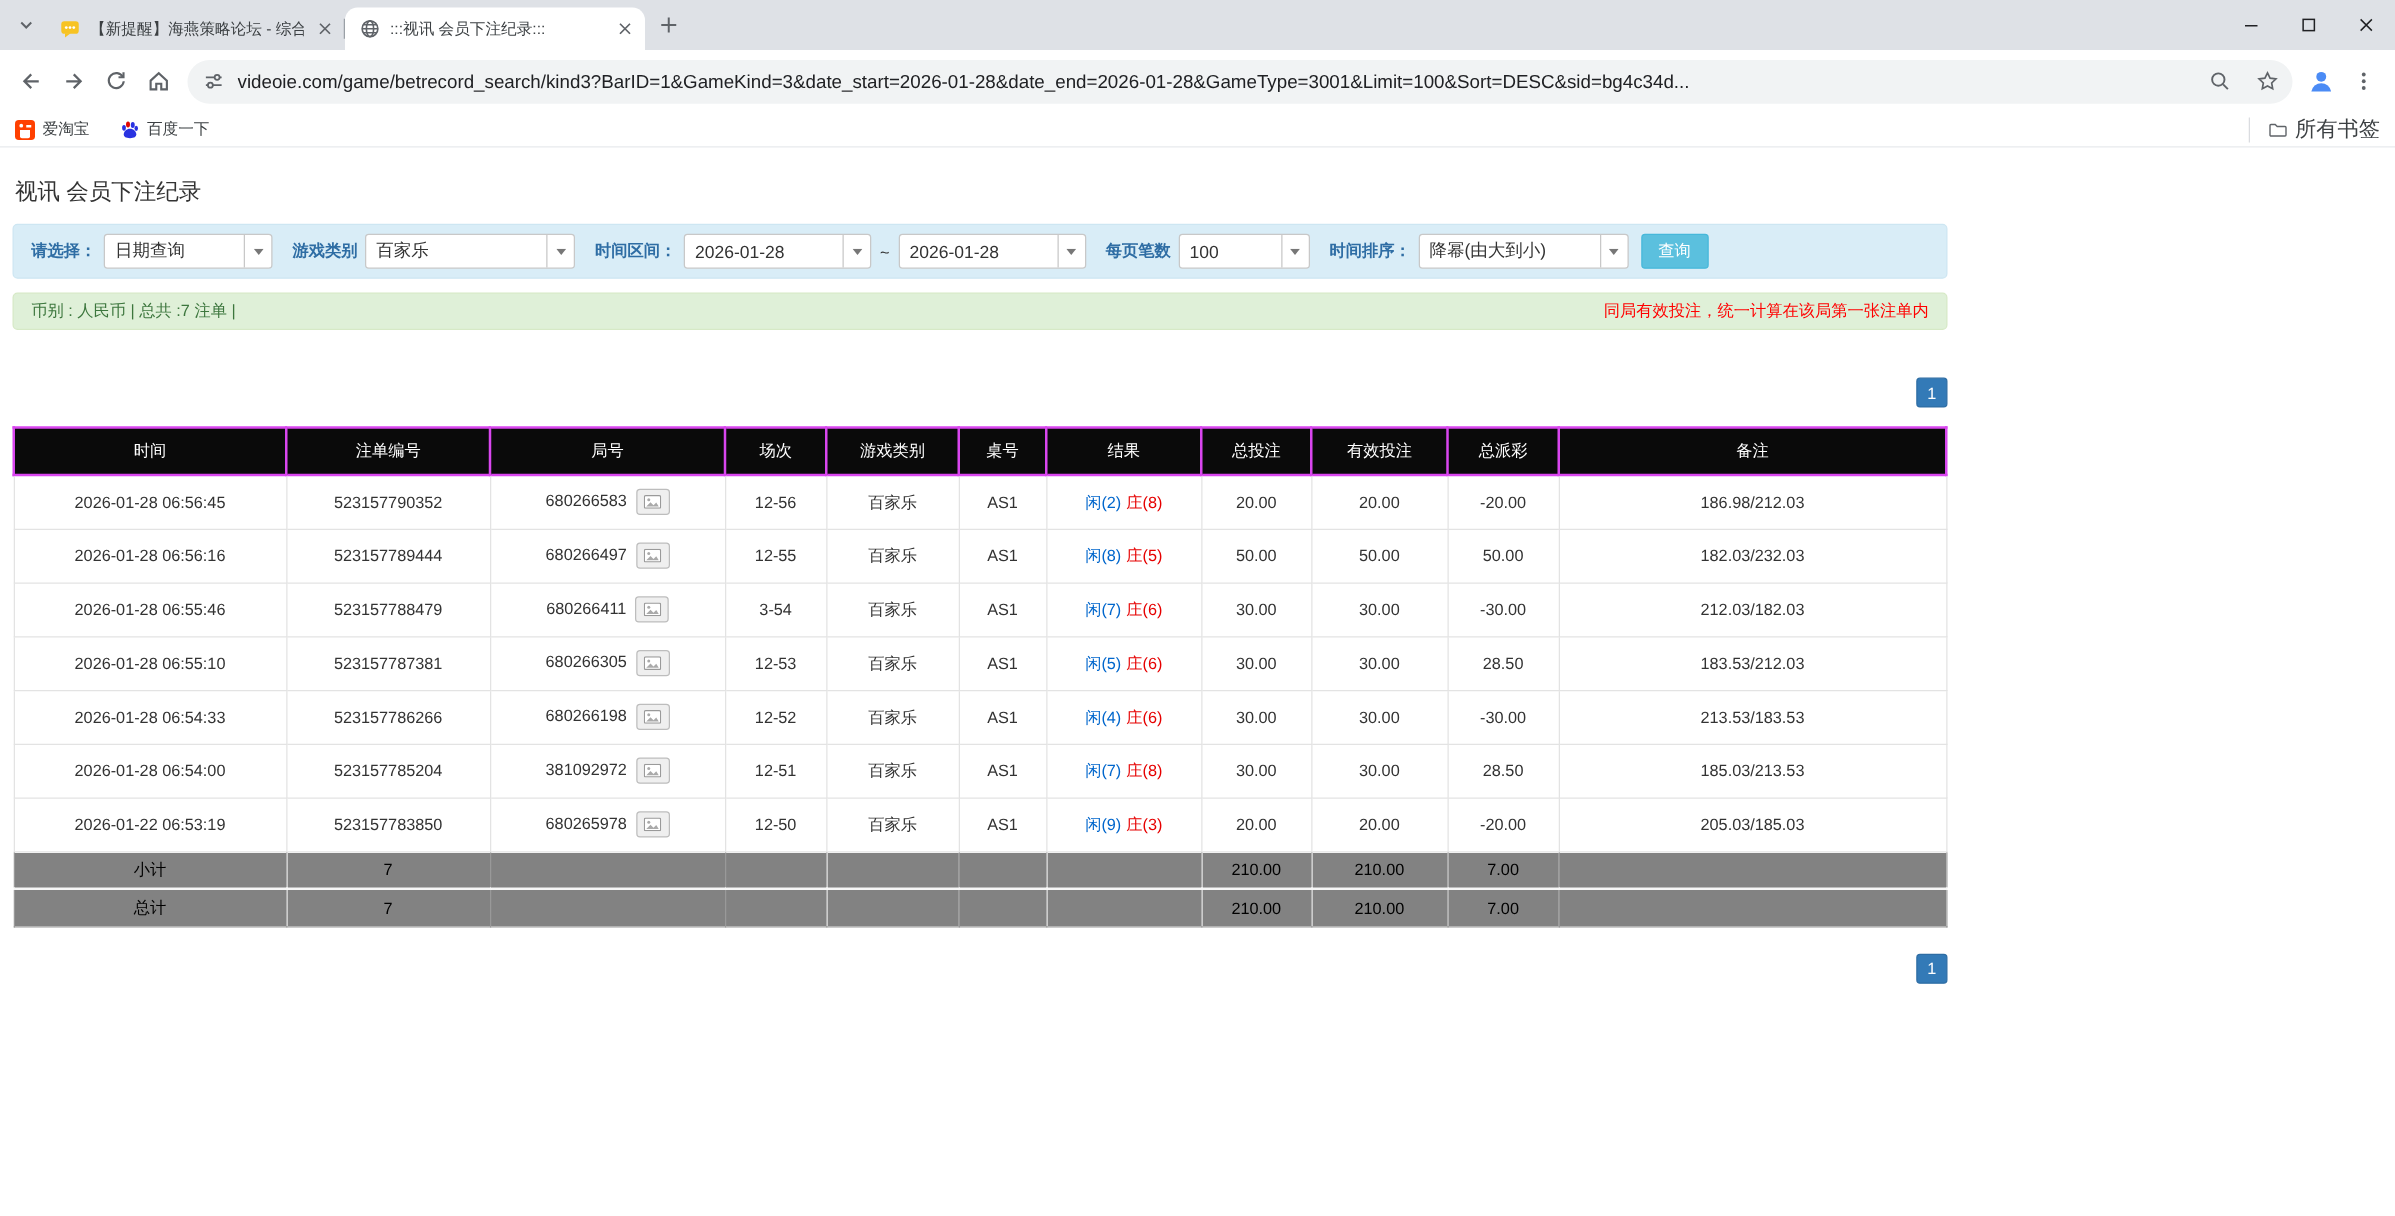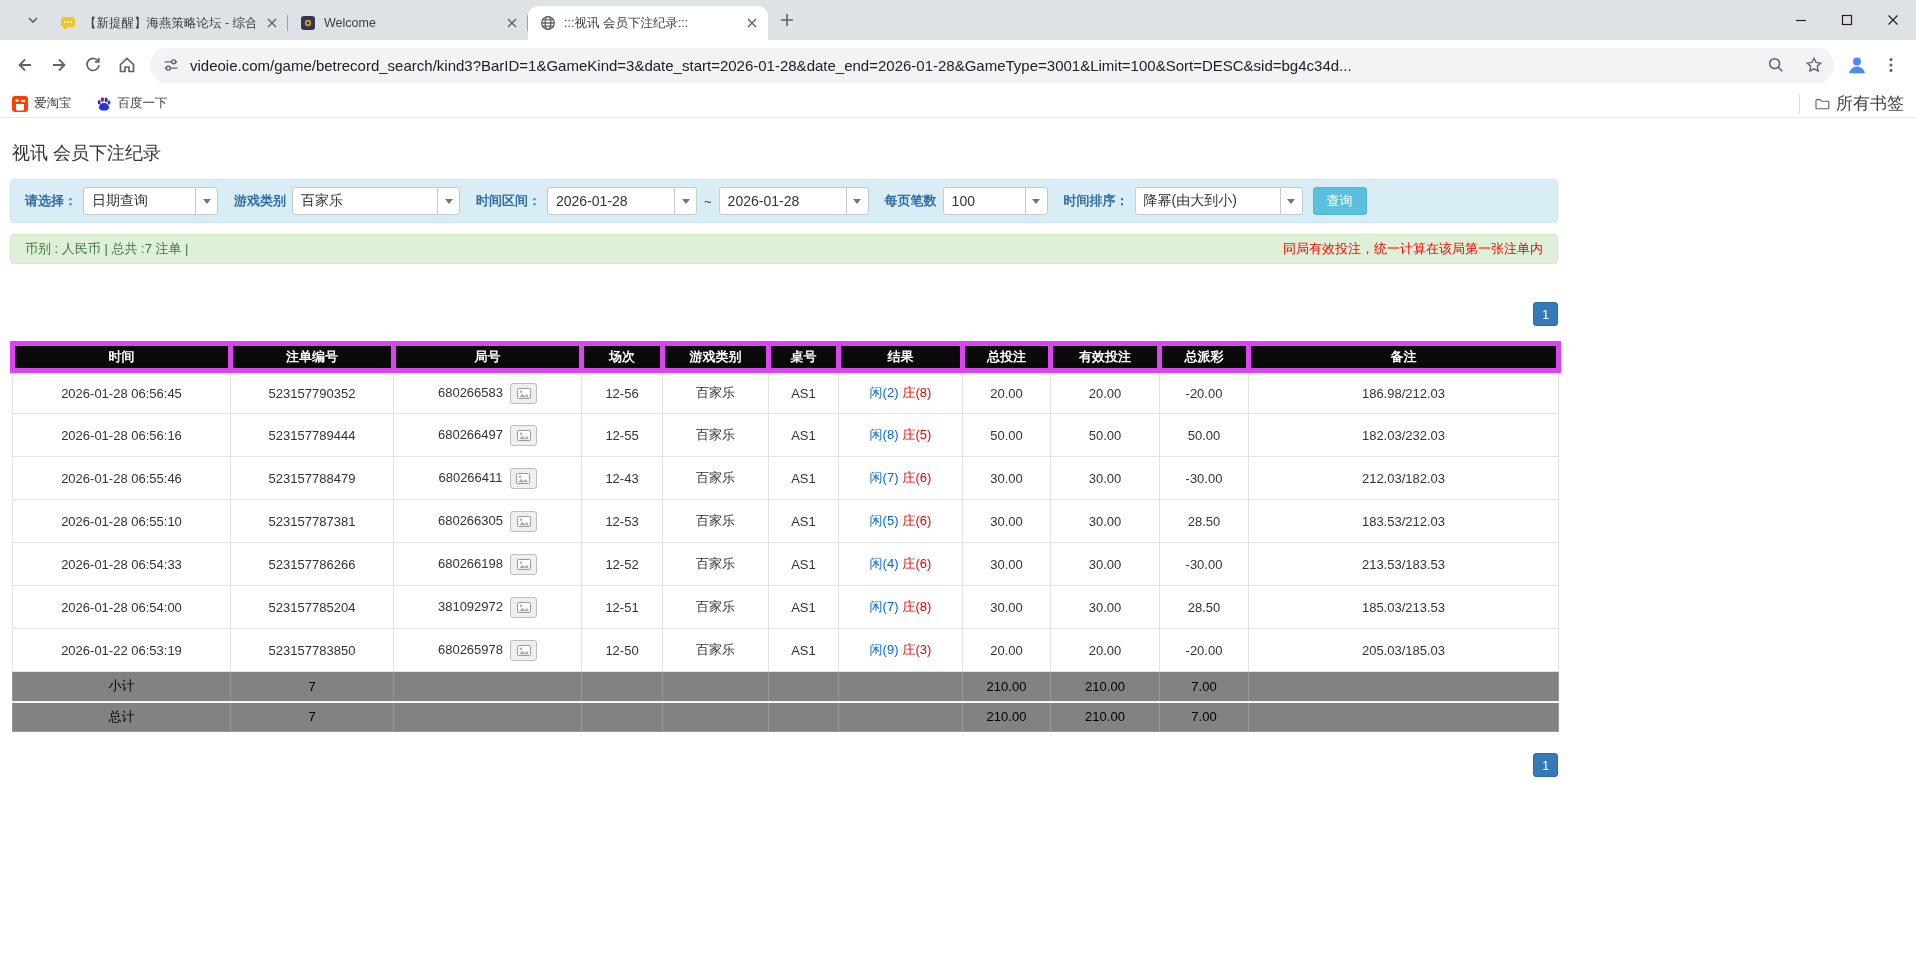--- a/index.html
+++ b/index.html
@@ -4,21 +4,21 @@
 <style>
   :root{
     --player-blue:#0066cc; --banker-red:#e60000; --bet-link-blue:#0066cc;
     --negative-red:#ff0000; --accent-button:#5bc0de; --pagination-blue:#337ab7;
   }
   *{box-sizing:border-box;}
   body{margin:0;background:#fff;font-family:"Liberation Sans","DejaVu Sans",sans-serif;color:#333;}
   .screen{width:1916px;height:973px;overflow:hidden;background:#fff;position:relative;}
 
   
-  .tabbar{height:40px;background:#dee1e6;display:flex;align-items:flex-end;padding-left:18px;position:relative;}
+  .tabbar{height:40px;background:#dee1e6;display:flex;align-items:flex-end;padding-left:6px;position:relative;}
   .tab-search{width:26px;height:26px;margin:0 2px 7px 2px;display:flex;align-items:center;justify-content:center;border-radius:50%;cursor:pointer;}
   .tab{width:240px;height:34px;display:flex;align-items:center;gap:8px;padding:0 8px 0 12px;font-size:12.5px;color:#3c4043;position:relative;cursor:pointer;}
   .tab:not(.active)::after{content:"";position:absolute;right:0;top:9px;height:16px;width:1px;background:#9aa0a6;}
   .tab.active{background:#fff;border-radius:10px 10px 0 0;}
   .tab .fav{flex:0 0 16px;height:16px;display:flex;align-items:center;justify-content:center;}
   .tab .t-title{flex:1;white-space:nowrap;overflow:hidden;}
   .tab .t-close{flex:0 0 17px;height:17px;display:flex;align-items:center;justify-content:center;border-radius:50%;}
   .newtab{width:26px;height:26px;margin:0 4px 7px 6px;display:flex;align-items:center;justify-content:center;border-radius:50%;}
   .win-controls{position:absolute;top:0;right:0;height:40px;display:flex;}
   .win-btn{width:46px;height:40px;display:flex;align-items:center;justify-content:center;}
@@ -49,21 +49,21 @@
   .infobar{margin-top:11px;background:#dff0d8;border:1px solid #d6e9c6;border-radius:4px;height:30px;display:flex;align-items:center;justify-content:space-between;padding:0 14px;font-size:13px;gap:32px;}
   .info-left{color:#3c763d;}
   .info-right{color:var(--negative-red);}
 
   .pagi-row{display:flex;justify-content:flex-end;}
   .pagi-top{margin:38px 0 15px;}
   .pagi-bottom{margin:21px 0 0;}
   .page-btn{min-width:25px;height:24px;background:var(--pagination-blue);border:1px solid #2e6da4;border-radius:3px;color:#fff;font-size:13px;display:flex;align-items:center;justify-content:center;cursor:pointer;}
 
   table.bets{width:100%;border-collapse:collapse;table-layout:fixed;}
-  table.bets th{background:#0a0a0a;color:#fff;font-size:13px;font-weight:700;height:27px;border:5px solid #d946ef;padding:0 4px;}
+  table.bets th{background:#0a0a0a;color:#fff;font-size:13px;font-weight:400;height:38px;border:2px solid #d946ef;padding:0 4px;}
   table.bets td{font-size:13px;color:#333;text-align:center;height:43px;border:1px solid #e3e3e3;padding:0 4px;overflow:hidden;}
   td.bet-blue{color:var(--bet-link-blue);cursor:pointer;}
   td.neg{color:var(--negative-red);}
   .player{color:var(--player-blue);}
   .banker{color:var(--banker-red);margin-left:4px;}
   tr.sumrow td{background:#828282;color:#000000;height:30px;border:1px solid #999;}
   tr.totalrow td{border-top:2px solid #f6f6f6;}
   .img-btn{display:inline-flex;align-items:center;justify-content:center;width:27px;height:21px;background:#efefef;border:1px solid #bdbdbd;border-radius:3px;margin-left:7px;vertical-align:middle;cursor:pointer;}
 </style>
 </head>
@@ -89,35 +89,20 @@
           </svg>
       </span>
       <span class="t-title">【新提醒】海燕策略论坛 - 综合</span>
       <span class="t-close">
         <svg width="10" height="10" viewBox="0 0 10 10">
             <path d="M1 1l8 8M9 1l-8 8" stroke="#5f6368" stroke-width="1.4"></path>
           </svg>
       </span>
     </div>
 
-    <div class="tab">
-      <span class="fav">
-        <svg width="16" height="16" viewBox="0 0 16 16">
-            <rect x="1" y="1" width="14" height="14" rx="3" fill="#35354a"></rect>
-            <circle cx="8" cy="8" r="3.2" fill="#c9a23f"></circle>
-            <circle cx="8" cy="8" r="1.4" fill="#35354a"></circle>
-          </svg>
-      </span>
-      <span class="t-title">Welcome</span>
-      <span class="t-close">
-        <svg width="10" height="10" viewBox="0 0 10 10">
-            <path d="M1 1l8 8M9 1l-8 8" stroke="#5f6368" stroke-width="1.4"></path>
-          </svg>
-      </span>
-    </div>
 
     <div class="tab active">
       <span class="fav">
         <svg width="16" height="16" viewBox="0 0 16 16">
             <circle cx="8" cy="8" r="6.3" fill="none" stroke="#5f6368" stroke-width="1.3"></circle>
             <ellipse cx="8" cy="8" rx="2.9" ry="6.3" fill="none" stroke="#5f6368" stroke-width="1.3"></ellipse>
             <path d="M1.8 8h12.4M2.8 4.8h10.4M2.8 11.2h10.4" stroke="#5f6368" stroke-width="1.3" fill="none"></path>
           </svg>
       </span>
       <span class="t-title">:::视讯 会员下注纪录:::</span>
@@ -397,21 +382,21 @@
     <td>523157788479</td>
     <td>
       <span>680266411</span><span class="img-btn">
                 <svg width="14" height="11" viewBox="0 0 14 11">
                   <rect x="0.5" y="0.5" width="13" height="10" rx="1" fill="#fff" stroke="#9a9a9a"></rect>
                   <circle cx="4" cy="3.8" r="1.2" fill="#aaa"></circle>
                   <path d="M2 9.2l3.4-3.4 2.4 2.4 2.2-2.2 2 3.2z" fill="#aaa"></path>
                 </svg>
               </span>
     </td>
-    <td>12-43</td>
+    <td>3-54</td>
     <td>百家乐</td>
     <td>AS1</td>
     <td>
       <span class="player">闲(7)</span><span class="banker">庄(6)</span>
     </td>
     <td class="bet-blue">30.00</td>
     <td>30.00</td>
     <td class="neg">-30.00</td>
     <td>212.03/182.03</td>
   </tr>

